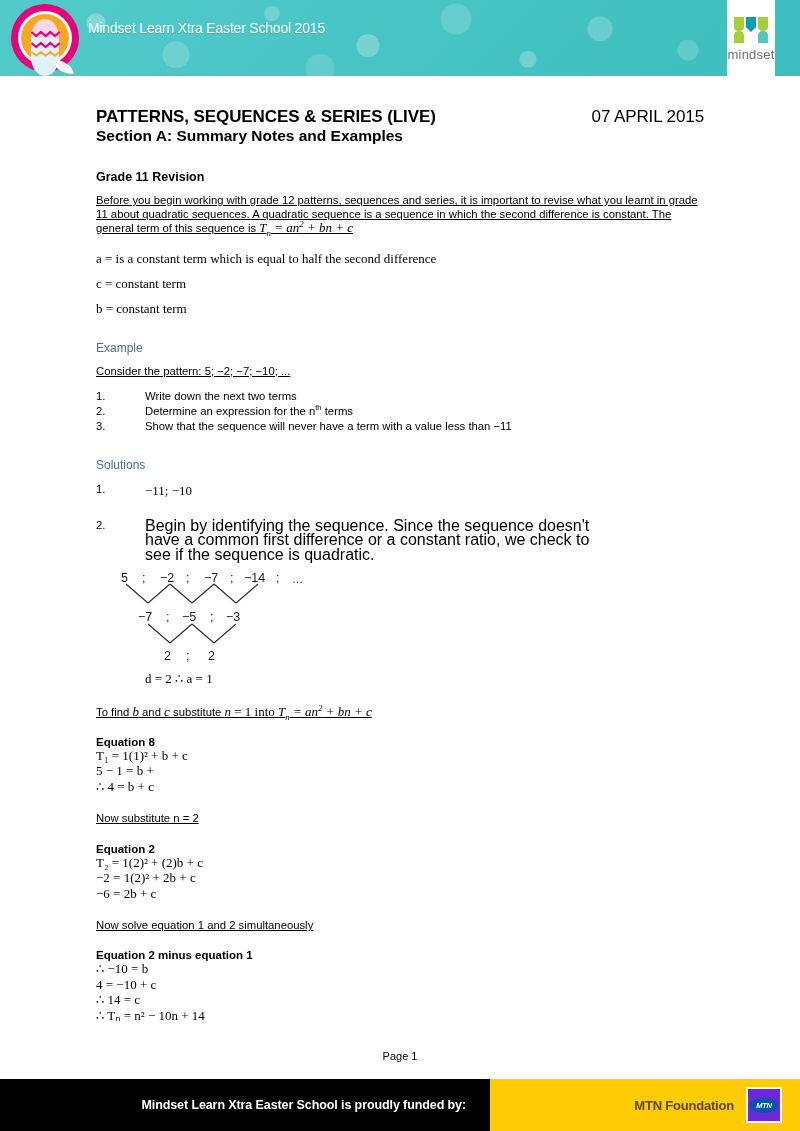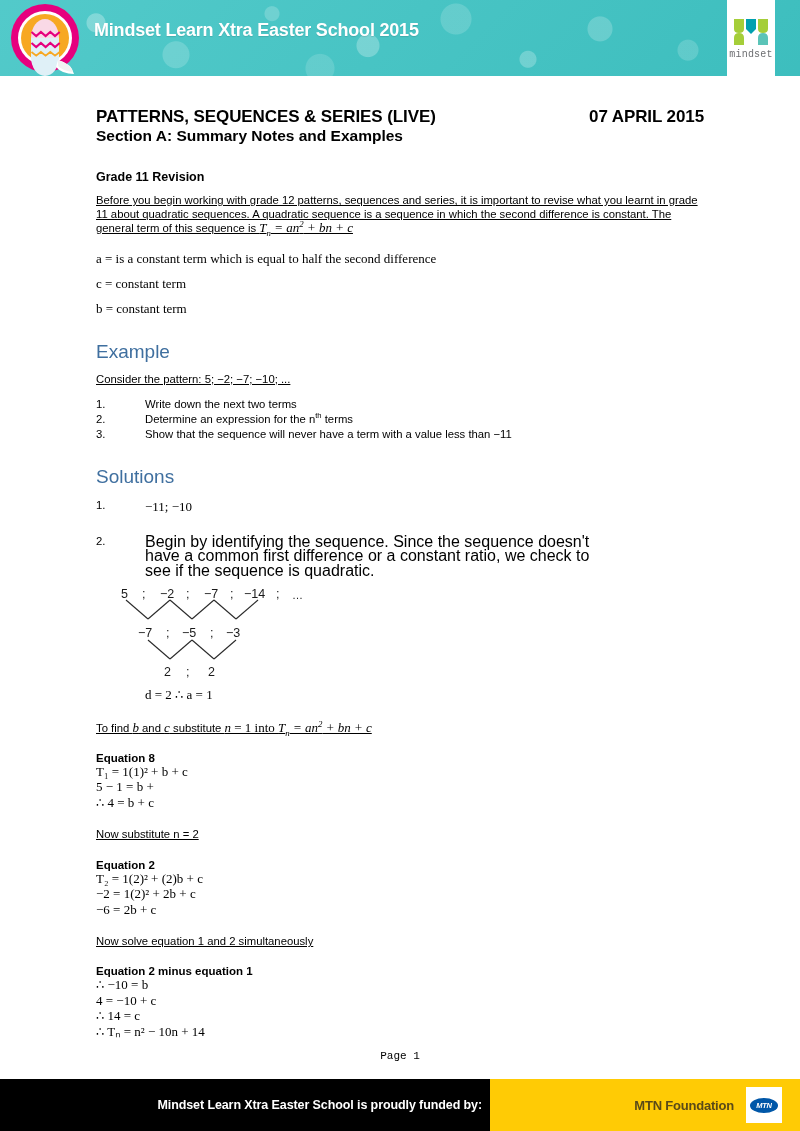--- a/index.html
+++ b/index.html
@@ -27,58 +27,58 @@
       radial-gradient(circle at 46% 60%, rgba(255,255,255,.26) 0 11px, transparent 12px),
       radial-gradient(circle at 57% 25%, rgba(255,255,255,.16) 0 15px, transparent 16px),
       radial-gradient(circle at 66% 78%, rgba(255,255,255,.24) 0 8px, transparent 9px),
       radial-gradient(circle at 75% 38%, rgba(255,255,255,.20) 0 12px, transparent 13px),
       radial-gradient(circle at 86% 66%, rgba(255,255,255,.17) 0 10px, transparent 11px),
       radial-gradient(circle at 95% 22%, rgba(255,255,255,.22) 0 9px, transparent 10px),
       radial-gradient(circle at 40% 90%, rgba(255,255,255,.14) 0 14px, transparent 15px),
       linear-gradient(135deg, rgba(255,255,255,.10) 0%, rgba(0,0,0,.03) 100%);
   }
   .header-title {
-    position: absolute; left: 94px; top: 20px;
-    font-size: 18px; font-weight: bold; color: #ffffff;
+    position: absolute; left: 88px; top: 20px;
+    font-size: 14px; font-weight: normal; color: #ffffff;
     letter-spacing: -0.2px;
     text-shadow: 0 1px 1px rgba(0,0,0,.12);
     white-space: nowrap;
   }
 
   
   .egg-logo { position: absolute; left: 6px; top: 2px; width: 78px; height: 74px; }
 
   
   .mindset-box {
     position: absolute; left: 727px; top: 0; width: 48px; height: 76px;
     background: #ffffff;
     display: flex; flex-direction: column; align-items: center; justify-content: center;
   }
   .mindset-word {
-    font-size: 10px; color: #6d6e71; letter-spacing: .2px; margin-top: 2px;
-    font-family: Liberation Mono, monospace;
+    font-size: 13px; color: #6d6e71; letter-spacing: .2px; margin-top: 2px;
+    font-family: Liberation Sans, sans-serif;
   }
 
   
   .page { position: absolute; left: 0; top: 76px; width: 800px; }
   .content { padding: 0 96px; }
 
   .title-row {
     display: flex; justify-content: space-between; align-items: baseline;
     margin-top: 31px;
   }
   .doc-title { font-size: 17px; font-weight: bold; letter-spacing: -0.1px; }
-  .doc-date  { font-size: 17px; font-weight: bold; letter-spacing: -0.1px; text-align: right; }
+  .doc-date  { font-size: 17px; font-weight: normal; letter-spacing: -0.1px; text-align: right; }
 
   .section-heading { font-size: 15.5px; font-weight: bold; }
   .sub-heading { font-size: 12.5px; font-weight: bold; margin-top: 25px; }
 
   .body-text { font-size: 11.3px; line-height: 14.2px; margin-top: 9px; text-decoration: underline; }
   .blue-heading {
-    font-size: 19px; color: #3f6f9f; margin-top: 24px; font-weight: normal;
+    font-size: 12px; color: #3f6f9f; margin-top: 24px; font-weight: normal;
   }
 
   
   .math {
     font-family: "Liberation Serif", serif;
     font-size: 13px;
   }
   .math i, .mi { font-style: italic; }
   .math-line { margin-top: 9px; }
   sup { font-size: .68em; vertical-align: super; line-height: 0; }
@@ -105,42 +105,42 @@
     white-space: nowrap;
   }
 
   .eq-head { font-size: 11.5px; font-weight: bold; margin-top: 17px; }
   .eq-line { font-family: "Liberation Serif", serif; font-size: 13px; line-height: 15.5px; }
   .para-gap { margin-top: 17px; }
 
   
   .page-num {
     position: absolute; left: 0; top: 1050px; width: 800px;
-    text-align: center; font-size: 11px; font-family: Liberation Mono, monospace;
+    text-align: center; font-size: 11px;
   }
   .footer-bar {
     position: absolute; left: 0; top: 1079px; width: 800px; height: 52px;
     display: flex;
   }
   .footer-black {
     width: 490px; height: 52px; background: #000000;
     display: flex; align-items: center; justify-content: flex-end;
-    padding-right: 8px; box-sizing: border-box;
+    padding-right: 24px; box-sizing: border-box;
   }
   .footer-black span { color: #ffffff; font-size: 12.5px; font-weight: bold; letter-spacing: -.1px; }
   .footer-yellow {
     flex: 1; height: 52px; background: #ffcb05;
     display: flex; align-items: center; justify-content: flex-end;
     padding-right: 18px; box-sizing: border-box; gap: 12px;
   }
   .mtn-text { font-size: 13px; color: #5a4a18; font-weight: bold; letter-spacing: -.2px; text-align: center; }
   .mtn-badge {
     width: 36px; height: 36px; border: 2px solid #ffffff;
     display: flex; align-items: center; justify-content: center;
-    box-sizing: border-box; background: #ffffff;
+    box-sizing: border-box; background: #6d28d9;
   }
   .mtn-oval {
     width: 28px; height: 15px; border-radius: 50%;
     background: #0057a8;
     display: flex; align-items: center; justify-content: center;
   }
   .mtn-oval span {
     color: #ffffff; font-size: 7.5px; font-weight: bold; font-style: italic;
     letter-spacing: -.2px;
   }

